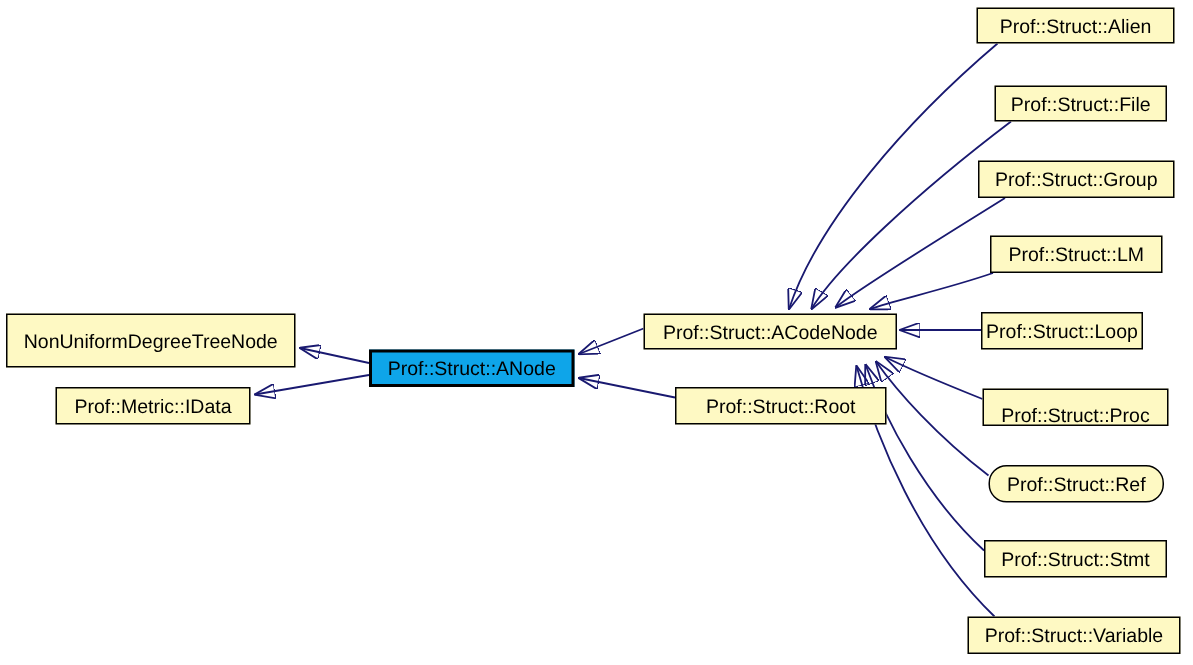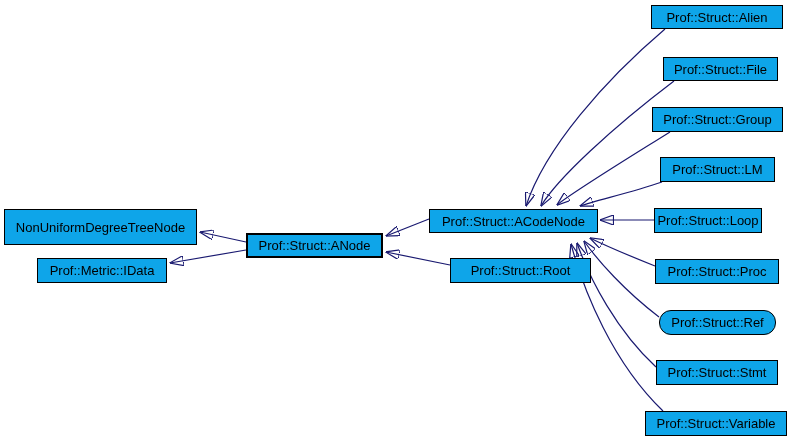--- a/index.html
+++ b/index.html
@@ -24,21 +24,21 @@
   }
   .edges path, .edges line {
     stroke: #191970;
     stroke-width: 1.2;
     fill: none;
   }
   .node {
     position: absolute;
     box-sizing: border-box;
     border: 1px solid #000000;
-    background: #0ea5e9;
+    background: #fef9c3;
     color: #000000;
     font-size: 13px;
     line-height: 1;
     display: flex;
     align-items: center;
     justify-content: center;
     white-space: nowrap;
     cursor: pointer;
   }
   .node.highlight {
@@ -107,21 +107,21 @@
   </div>
 
   <div class="node" style="left:660px; top:157px; width:115px; height:25px;">
     <span>Prof::Struct::LM</span>
   </div>
 
   <div class="node" style="left:654px; top:208px; width:108px; height:25px;">
     <span>Prof::Struct::Loop</span>
   </div>
 
-  <div class="node" style="left:655px; top:259px; width:124px; height:25px;">
+  <div class="node" style="left:655px; top:259px; width:124px; height:25px;align-items:flex-end;">
     <span>Prof::Struct::Proc</span>
   </div>
 
   <div class="node" style="left:659px; top:310px; width:117px; height:25px;border-radius:12px;">
     <span>Prof::Struct::Ref</span>
   </div>
 
   <div class="node" style="left:656px; top:360px; width:122px; height:25px;">
     <span>Prof::Struct::Stmt</span>
   </div>

